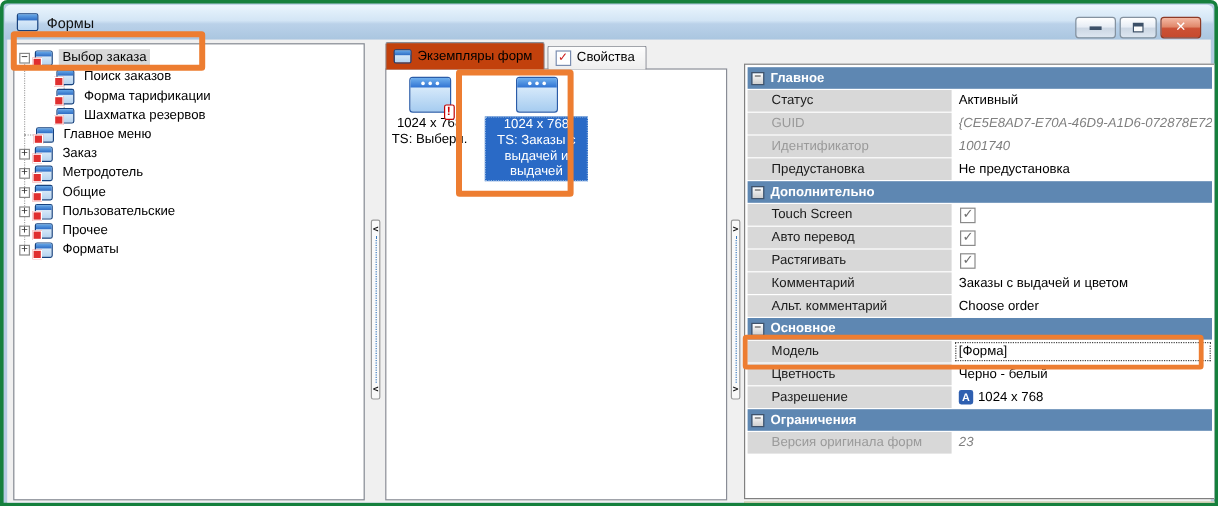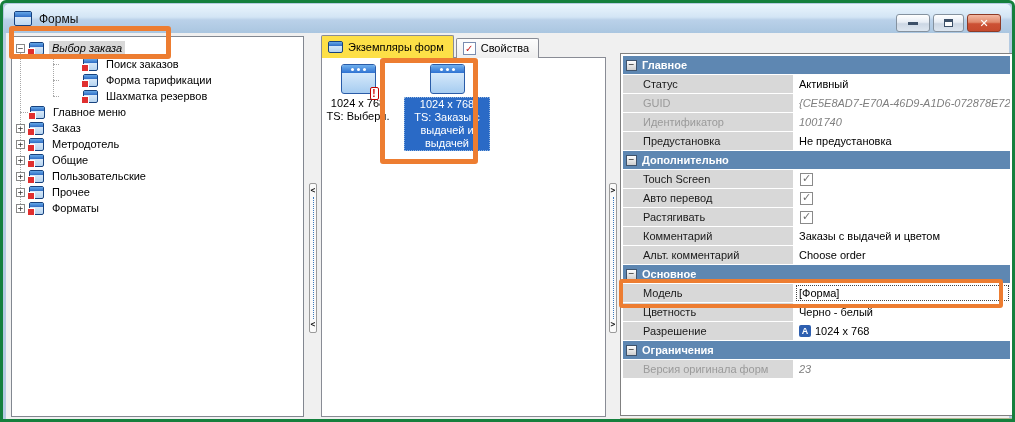--- a/index.html
+++ b/index.html
@@ -24,49 +24,49 @@
         border-color:#8e3a26;color:#fff;font-weight:bold;font-size:11px;line-height:11px;}
   .glyph-min{width:10px;height:3px;background:#3c5068;}
   .glyph-restore{width:9px;height:8px;border:1px solid #3c5068;border-top:3px solid #3c5068;background:#fdfdfd;}
   
   .client{position:absolute;left:3px;top:30px;right:3px;bottom:0;background:#f0f0f0;}
   
   .tree-panel{position:absolute;left:5px;top:3px;width:293px;height:381px;background:#fff;
               border:1px solid #828790;padding-top:3px;overflow:hidden;}
   .tree-row{height:16px;display:flex;align-items:center;position:relative;padding-left:4px;
             font-size:11px;color:#000;white-space:nowrap;}
-  .tree-row.lvl1{padding-left:71px;}
+  .tree-row.lvl1{padding-left:35px;}
   .expander{width:9px;height:9px;border:1px solid #888;background:#fff;font-size:9px;line-height:7px;
             text-align:center;margin-right:4px;color:#333;flex:0 0 auto;
             font-family:"DejaVu Sans Mono",monospace;}
   .exp-spacer{width:14px;flex:0 0 auto;}
   .tree-icon{width:15px;height:13px;position:relative;background:linear-gradient(#eaf4fd,#b6d4f0);
              border:1px solid #17427e;border-radius:2px;flex:0 0 auto;margin-right:5px;}
   .tree-icon::before{content:'';position:absolute;left:0;right:0;top:0;height:4px;
              background:linear-gradient(#66a8e8,#2e6cc4);}
   .tree-icon::after{content:'';position:absolute;left:-3px;bottom:-2px;width:6px;height:6px;
              background:#e02f2f;border:1px solid #fff;}
   .tree-label{padding:1px 3px;}
-  .tree-label.selected{background:#d8d8d8;font-style:italic;}
+  .tree-label.selected{background:#d8d8d8;}
   .vline{position:absolute;width:0;border-left:1px dotted #a8a8a8;}
   .tree-row.lvl1::before{content:'';position:absolute;left:41px;top:8px;width:6px;border-top:1px dotted #a8a8a8;}
   .tree-row.stub0::before{content:'';position:absolute;left:8px;top:8px;width:8px;border-top:1px dotted #a8a8a8;}
   
   .splitter{position:absolute;top:3px;width:14px;height:381px;}
   .shandle{position:absolute;left:3px;top:147px;width:8px;height:150px;background:#fafafa;
            border:1px solid #9a9a9a;border-radius:2px;display:flex;flex-direction:column;
            align-items:center;justify-content:space-between;padding:3px 0;}
   .sarrow{font-size:8px;line-height:8px;color:#111;font-weight:bold;font-family:"DejaVu Sans Mono",monospace;}
   .sdots{flex:1;width:0;border-left:1px dotted #3a7abf;margin:2px 0;}
   
   .tab-bar{position:absolute;left:315px;top:2px;height:23px;display:flex;align-items:flex-end;z-index:6;}
   .tab{display:flex;align-items:center;gap:5px;padding:2px 9px 3px 6px;border:1px solid #898c95;
        border-bottom:none;background:linear-gradient(#fdfdfd,#eeeeee);height:20px;
        border-radius:2px 2px 0 0;font-size:11px;color:#000;margin-right:2px;}
-  .tab.active{background:#fde047;height:23px;position:relative;z-index:7;}
+  .tab.active{background:#c2410c;height:23px;position:relative;z-index:7;}
   .tab-icon-form{width:15px;height:12px;position:relative;background:linear-gradient(#eaf4fd,#b6d4f0);
        border:1px solid #17427e;border-radius:2px;flex:0 0 auto;}
   .tab-icon-form::before{content:'';position:absolute;left:0;right:0;top:0;height:4px;
        background:linear-gradient(#66a8e8,#2e6cc4);}
   .tab-icon-props{width:13px;height:13px;background:#fff;border:1px solid #7a8db0;color:#cc2020;
        font-size:10px;line-height:11px;text-align:center;font-weight:bold;flex:0 0 auto;}
   .middle-panel{position:absolute;left:315px;top:24px;width:285px;height:360px;background:#fff;
        border:1px solid #898c95;z-index:5;}
   .instances{display:flex;align-items:flex-start;padding:6px 2px 0 4px;}
   .tile{width:64px;display:flex;flex-direction:column;align-items:center;}

